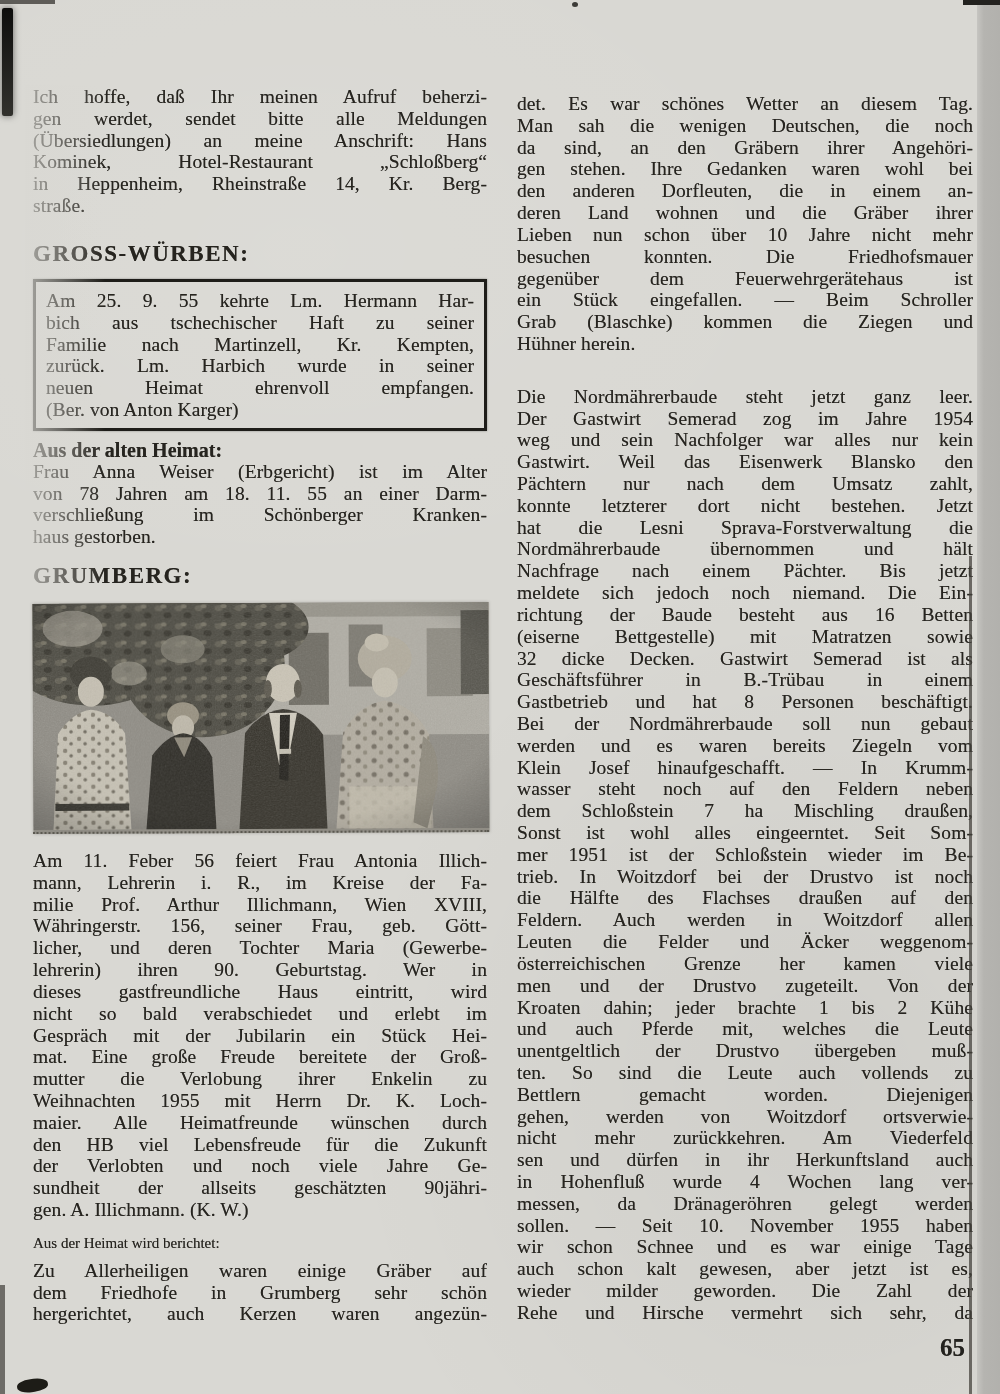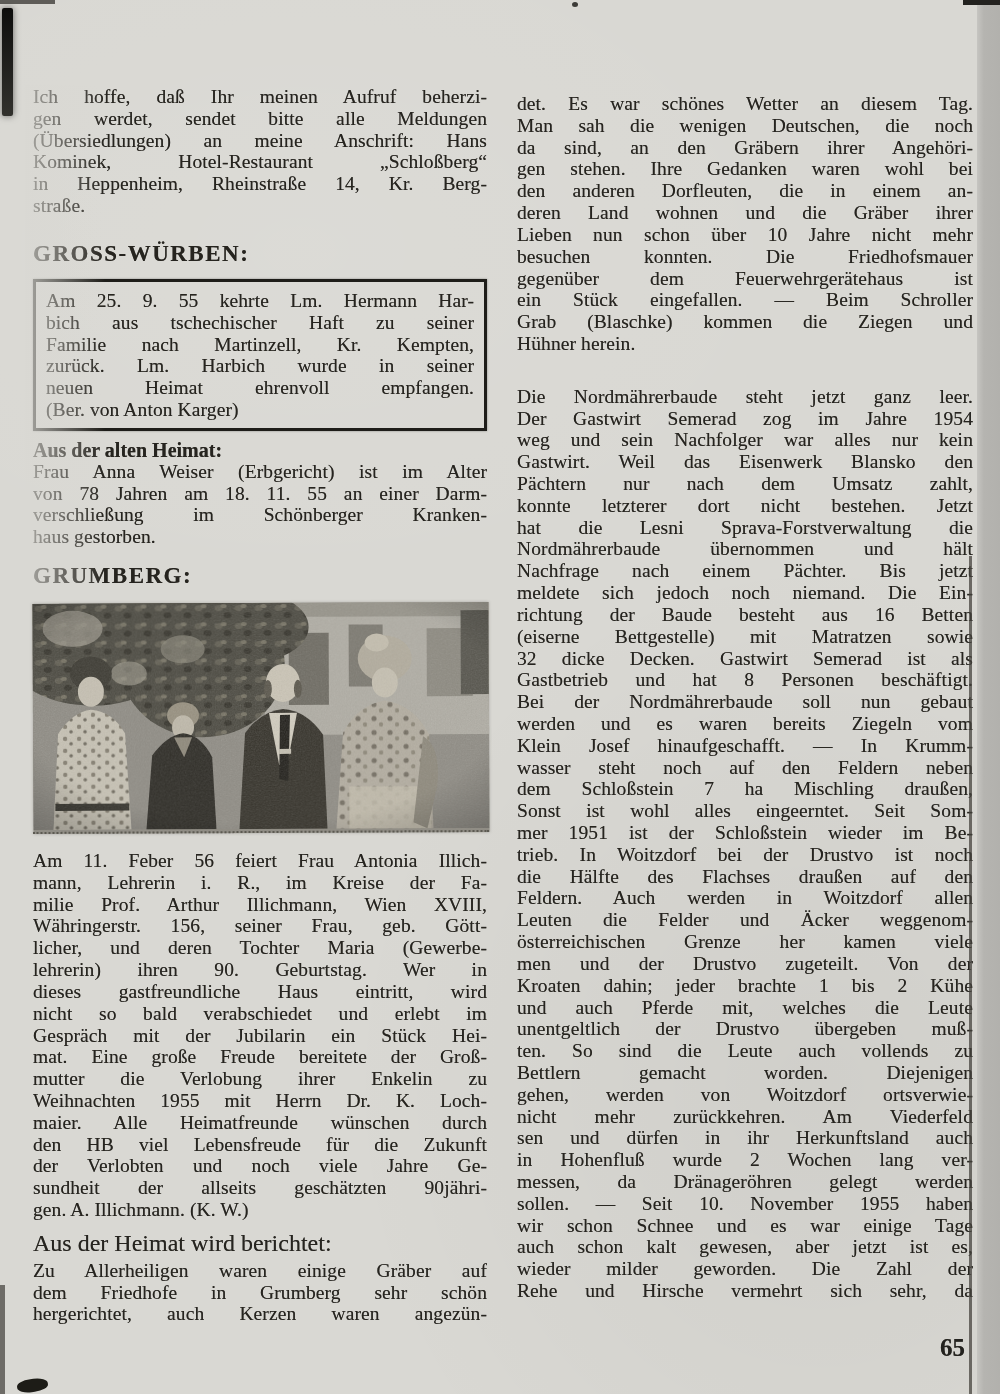--- a/index.html
+++ b/index.html
@@ -24,21 +24,21 @@
   .jline.endleft{text-align-last:left;}
   .jline b{font-weight:normal;}
   .h-caps{
     font-weight:bold;font-size:23px;line-height:24px;margin:0;
     letter-spacing:1.5px;text-shadow:0 0 0.5px rgba(40,38,34,0.6);
   }
   .h-caps.gw{margin-top:25px;}
   .h-caps.gr{margin-top:16px;}
   .h-sub{font-weight:bold;font-size:20px;line-height:22px;margin:8px 0 0 0;
     text-shadow:0 0 0.5px rgba(40,38,34,0.6);}
-  .h-report{font-weight:normal;font-size:24px;line-height:23px;margin:11px 0 0 0;
+  .h-report{font-weight:normal;font-size:15px;line-height:23px;margin:11px 0 0 0;
     text-shadow:0 0 0.5px rgba(40,38,34,0.55);}
   .notice-box{margin-top:13px;border:3px solid #1e1d19;padding:8px 10px 7px 10px;
     box-shadow:0 0 2px rgba(30,28,24,0.4);}
   .para{margin:0;}
   .para.birthday{margin-top:17px;}
   .para.report{margin-top:5px;}
   .para.villagenews{margin-top:31px;}
   .photo{
     margin:15px 0 0 0;width:456px;height:228px;display:block;position:relative;
     transform:rotate(-0.25deg);
@@ -236,20 +236,21 @@
         <div class="jline">Gastwirt. Weil das Eisenwerk Blansko den</div>
         <div class="jline">Pächtern nur nach dem Umsatz zahlt,</div>
         <div class="jline">konnte letzterer dort nicht bestehen. Jetzt</div>
         <div class="jline">hat die Lesni Sprava-Forstverwaltung die</div>
         <div class="jline">Nordmährerbaude übernommen und hält</div>
         <div class="jline">Nachfrage nach einem Pächter. Bis jetzt</div>
         <div class="jline">meldete sich jedoch noch niemand. Die Ein-</div>
         <div class="jline">richtung der Baude besteht aus 16 Betten</div>
         <div class="jline">(eiserne Bettgestelle) mit Matratzen sowie</div>
         <div class="jline">32 dicke Decken. Gastwirt Semerad ist als</div>
+        <div class="jline">Geschäftsführer in B.-Trübau in einem</div>
         <div class="jline">Gastbetrieb und hat 8 Personen beschäftigt.</div>
         <div class="jline">Bei der Nordmährerbaude soll nun gebaut</div>
         <div class="jline">werden und es waren bereits Ziegeln vom</div>
         <div class="jline">Klein Josef hinaufgeschafft. — In Krumm-</div>
         <div class="jline">wasser steht noch auf den Feldern neben</div>
         <div class="jline">dem Schloßstein 7 ha Mischling draußen,</div>
         <div class="jline">Sonst ist wohl alles eingeerntet. Seit Som-</div>
         <div class="jline">mer 1951 ist der Schloßstein wieder im Be-</div>
         <div class="jline">trieb. In Woitzdorf bei der Drustvo ist noch</div>
         <div class="jline">die Hälfte des Flachses draußen auf den</div>
@@ -258,21 +259,21 @@
         <div class="jline">österreichischen Grenze her kamen viele</div>
         <div class="jline">men und der Drustvo zugeteilt. Von der</div>
         <div class="jline">Kroaten dahin; jeder brachte 1 bis 2 Kühe</div>
         <div class="jline">und auch Pferde mit, welches die Leute</div>
         <div class="jline">unentgeltlich der Drustvo übergeben muß-</div>
         <div class="jline">ten. So sind die Leute auch vollends zu</div>
         <div class="jline">Bettlern gemacht worden. Diejenigen</div>
         <div class="jline">gehen, werden von Woitzdorf ortsverwie-</div>
         <div class="jline">nicht mehr zurückkehren. Am Viederfeld</div>
         <div class="jline">sen und dürfen in ihr Herkunftsland auch</div>
-        <div class="jline">in Hohenfluß wurde 2 Wochen lang ver-</div>
+        <div class="jline">in Hohenfluß wurde 4 Wochen lang ver-</div>
         <div class="jline">messen, da Dränageröhren gelegt werden</div>
         <div class="jline">sollen. — Seit 10. November 1955 haben</div>
         <div class="jline">wir schon Schnee und es war einige Tage</div>
         <div class="jline">auch schon kalt gewesen, aber jetzt ist es,</div>
         <div class="jline">wieder milder geworden. Die Zahl der</div>
         <div class="jline">Rehe und Hirsche vermehrt sich sehr, da</div>
       </div>
   </div>
 
   <div class="page-number">65</div>

